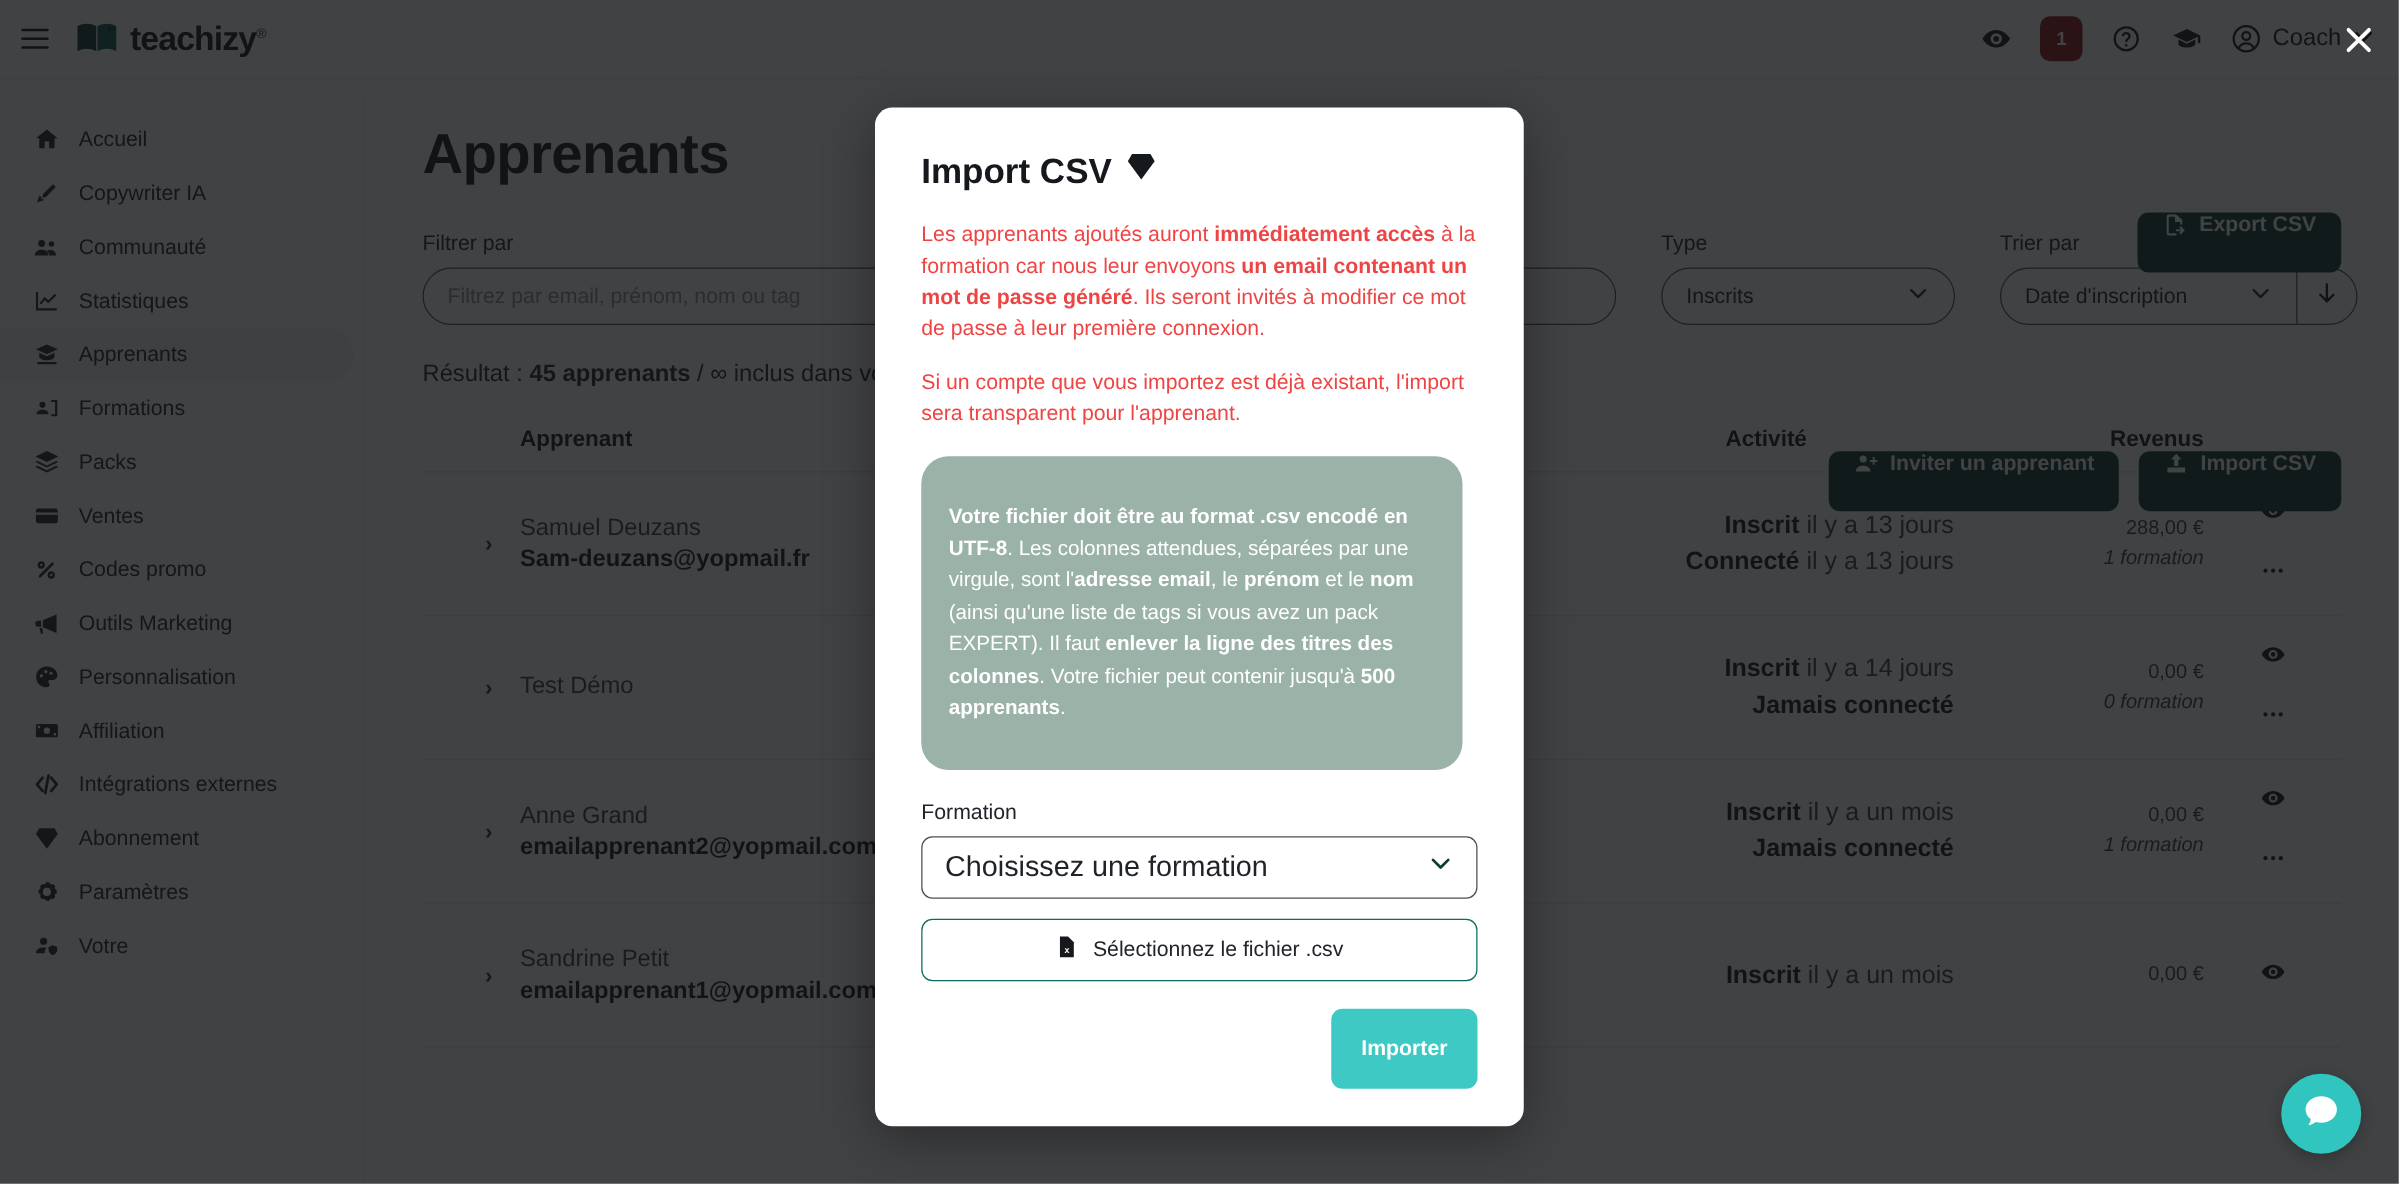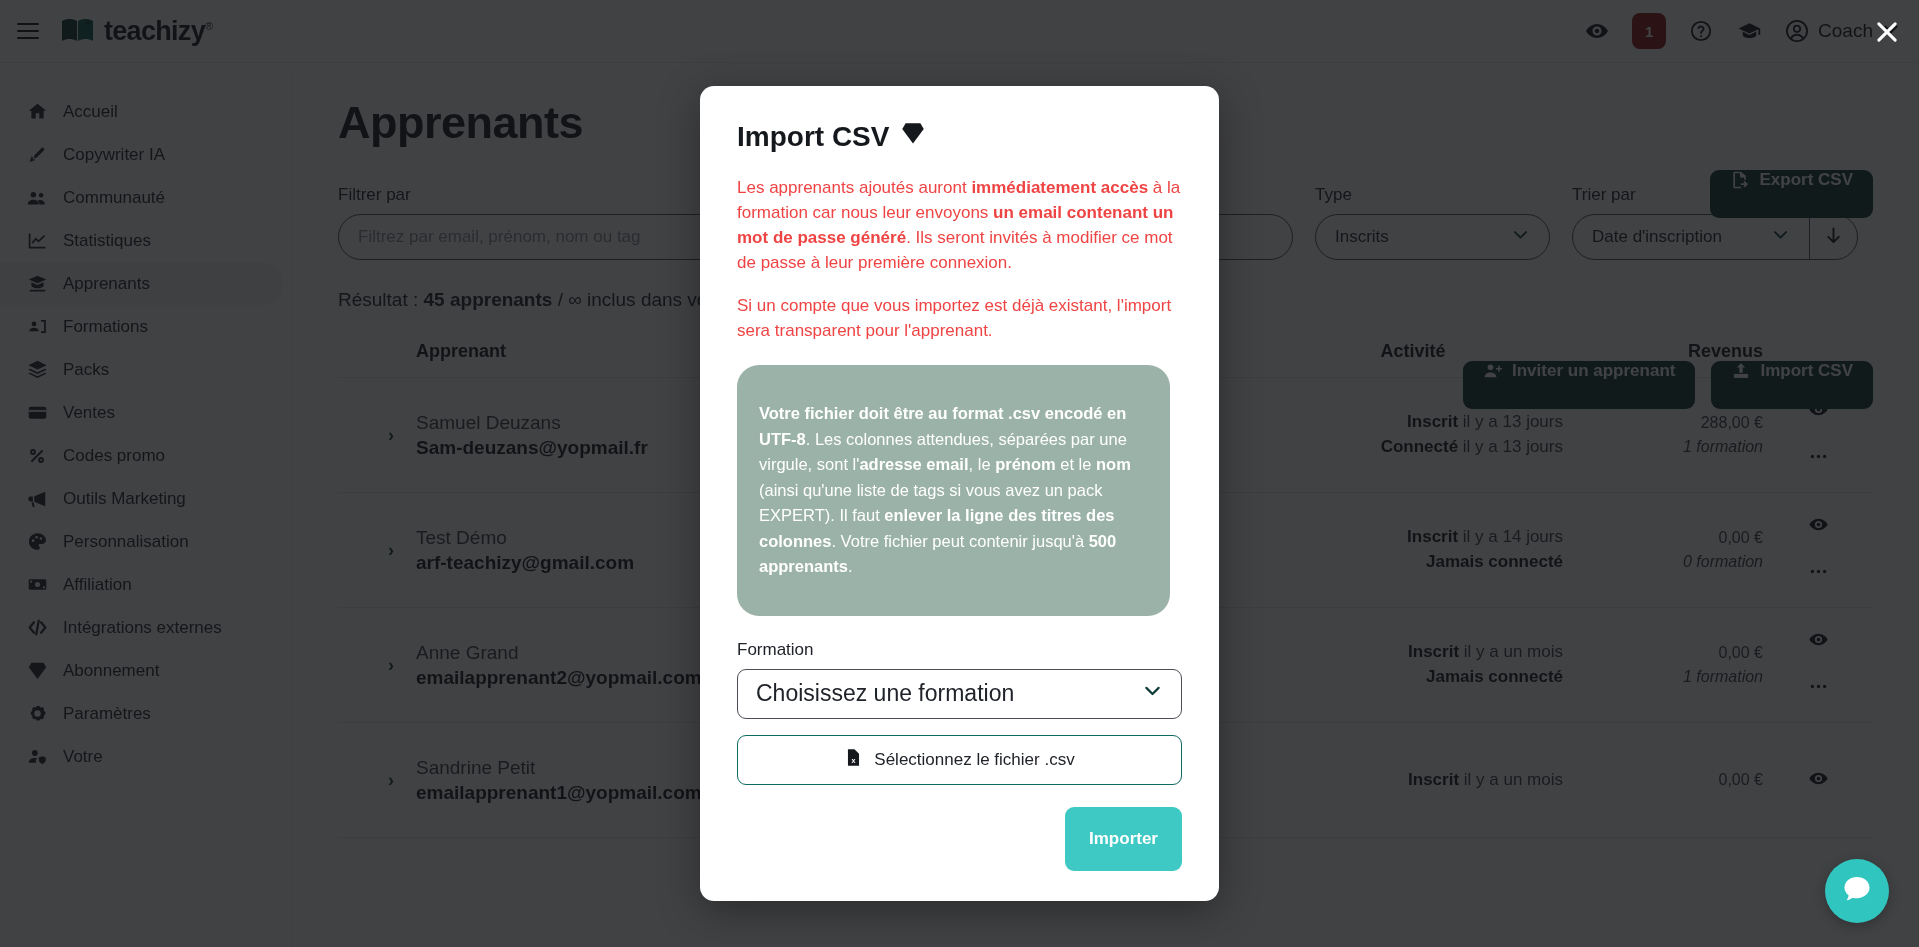--- a/index.html
+++ b/index.html
@@ -61,21 +61,21 @@
 
   .btn {
     border: none; border-radius: 9px; cursor: pointer;
     font-family: inherit; font-size: 17px; font-weight: 700;
     display: inline-flex; gap: 9px;
     padding: 0 20px; height: 48px; color: #ffffff; background: #0d3b35;
   }
   .btn-export { position: absolute; right: 46px; top: 107px; }
   .btn-row { position: absolute; right: 46px; top: 298px; display: flex; gap: 16px; }
 
-  .filters { display: flex; gap: 22px; margin-top: 36px; align-items: flex-end; }
+  .filters { display: flex; gap: 36px; margin-top: 36px; align-items: flex-end; }
   .f-group { display: flex; flex-direction: column; gap: 9px; }
   .f-label { font-size: 17px; color: #20242a; }
   .f-input, .f-select {
     height: 46px; border: 1.5px solid #4b4f55; border-radius: 24px;
     background: #fff; font-family: inherit; font-size: 17px; color: #20242a;
     padding: 0 19px; display: flex; align-items: center;
   }
   .f-input { width: 955px; color: #8b9097; }
   .f-select { width: 235px; justify-content: space-between; cursor: pointer; }
   .f-sort-wrap { display: flex; align-items: stretch; border: 1.5px solid #4b4f55; border-radius: 24px; height: 46px; overflow: hidden; }
@@ -94,21 +94,21 @@
   .th-act { width: 300px; text-align: center; }
   .th-rev { width: 200px; text-align: right; }
   .th-end { width: 110px; }
 
   .tr { display: flex; align-items: center; min-height: 115px; border-bottom: 1px solid #e2e4e6; }
   .td-chev { width: 78px; padding-left: 50px; color: #0d3b35; font-size: 18px; font-weight: 700; cursor: pointer; }
   .td-appr { width: 482px; }
   .appr-name { font-size: 19px; color: #3b4046; margin-bottom: 3px; }
   .appr-mail { font-size: 19px; font-weight: 700; color: #15181c; }
   .td-spacer { flex: 1; }
-  .td-act { width: 300px; text-align: right; font-size: 17px; color: #3b4046; line-height: 1.45; }
+  .td-act { width: 300px; text-align: right; font-size: 20px; color: #3b4046; line-height: 1.45; }
   .td-act b { color: #15181c; }
   .td-rev { width: 200px; text-align: right; font-size: 16px; color: #3b4046; line-height: 1.5; }
   .td-rev .sub { font-style: italic; }
   .td-end { width: 110px; display: flex; flex-direction: column; align-items: center; gap: 22px; color: #15181c; }
   .td-end .act-ic { cursor: pointer; }
 
   
   .chat-bubble {
     position: absolute; right: 30px; bottom: 24px;
     width: 64px; height: 64px; border-radius: 50%;
@@ -470,21 +470,20 @@
                 <circle cx="12" cy="12" r="1.9"></circle>
                 <circle cx="19" cy="12" r="1.9"></circle>
               </svg></span>
         </div>
       </div>
 
       <div class="tr">
         <div class="td-chev">›</div>
         <div class="td-appr">
           <div class="appr-name">Test Démo</div>
-          <div class="appr-mail">arf-teachizy@gmail.com</div>
         </div>
         <div class="td-spacer"></div>
         <div class="td-act">
           <div><b>Inscrit</b><span> il y a 14 jours</span></div>
           <div><b>Jamais connecté</b><span></span></div>
         </div>
         <div class="td-rev">
           <div>0,00 €</div>
           <div class="sub">0 formation</div>
         </div>

